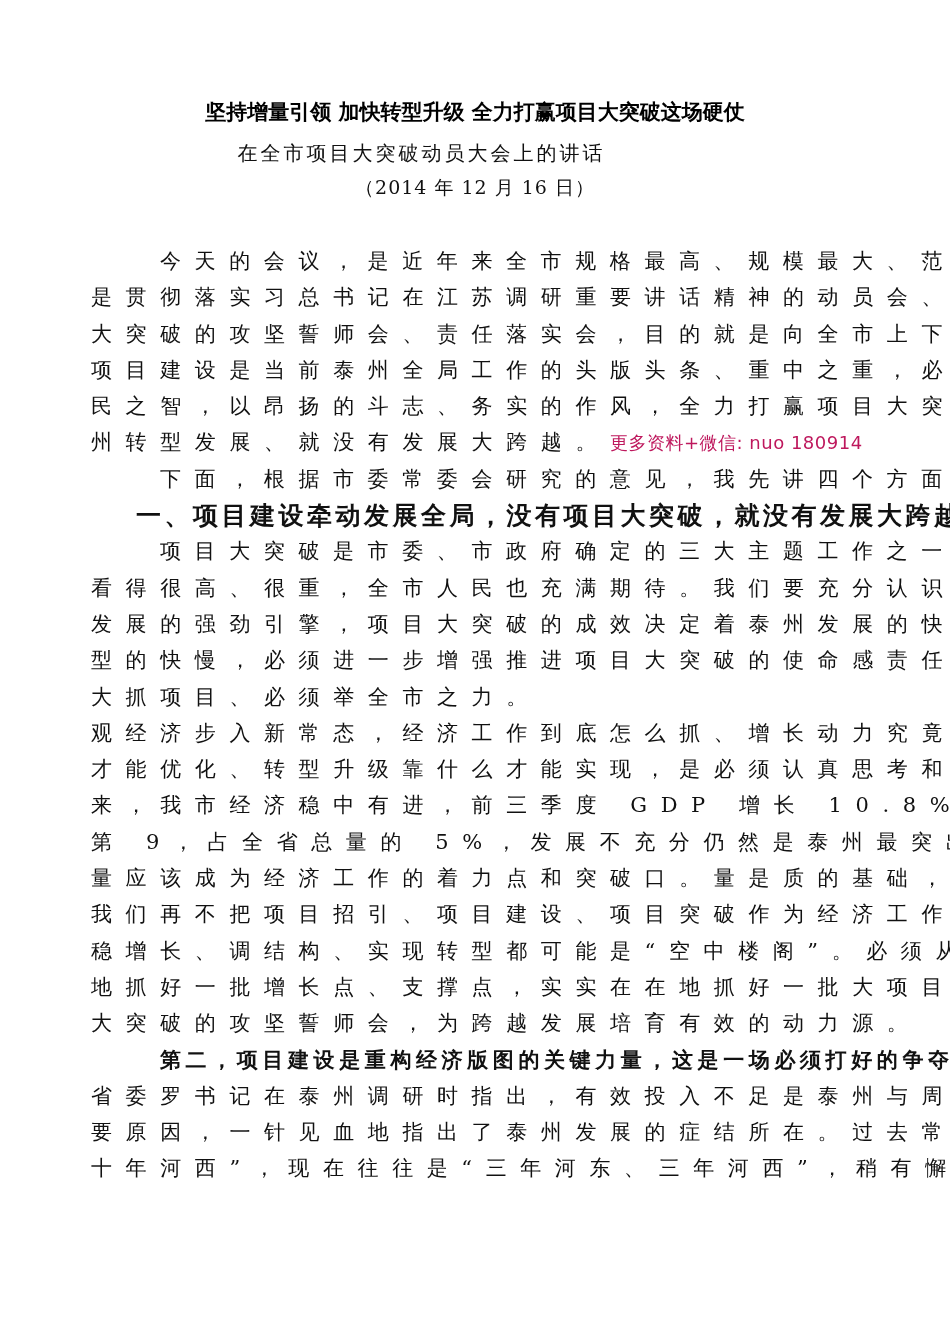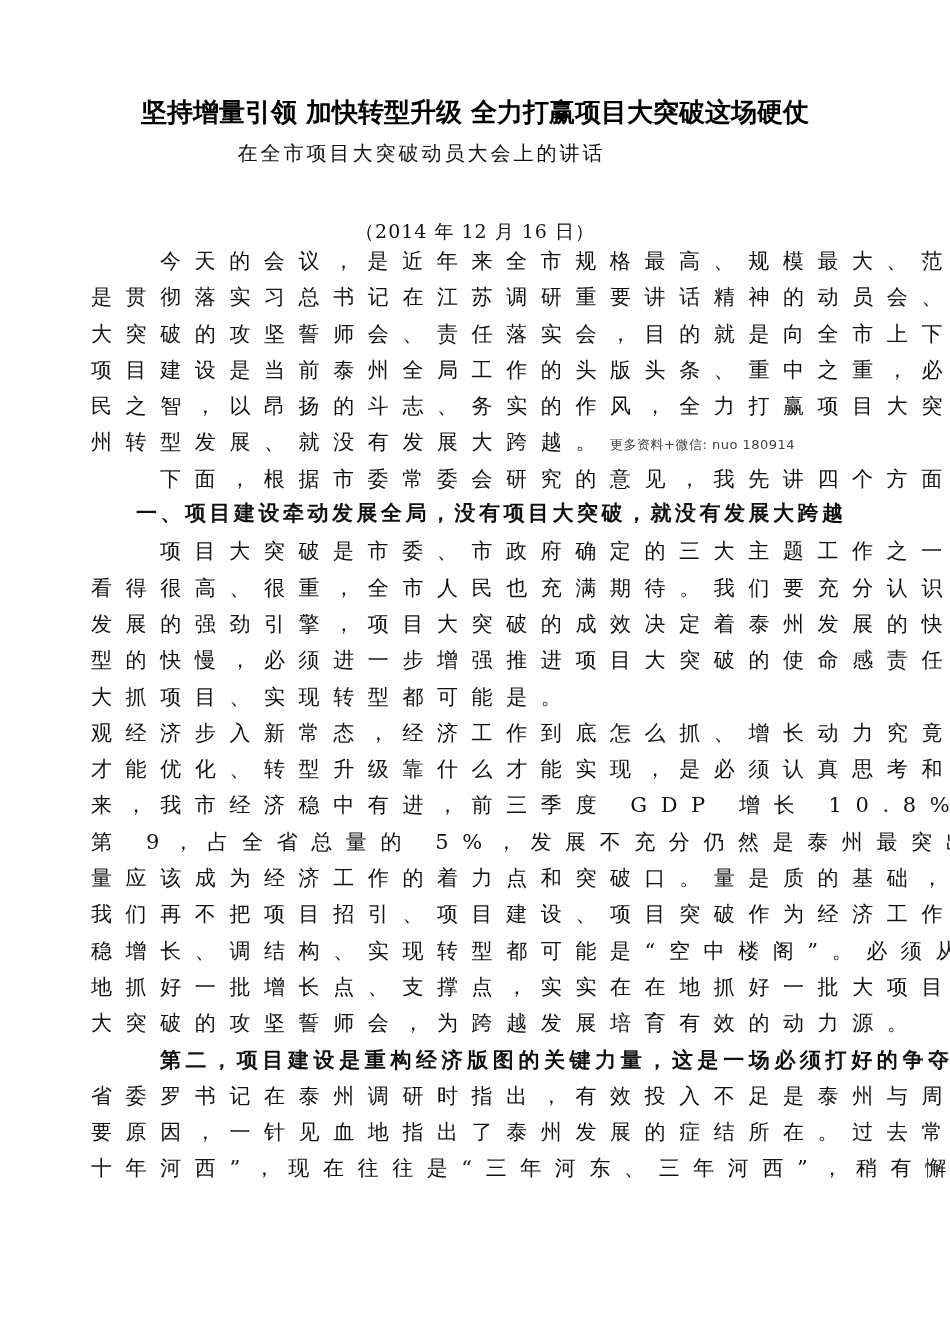--- a/index.html
+++ b/index.html
@@ -24,21 +24,21 @@
     background: #ffffff;
   }
   .title {
     position: absolute;
     left: 0;
     width: 950px;
     top: 97px;
     text-align: center;
     font-family: "DejaVu Sans", "Liberation Sans", sans-serif;
     font-weight: bold;
-    font-size: 26px;
+    font-size: 21px;
     letter-spacing: 0px;
     line-height: 30px;
     color: #000000;
     white-space: nowrap;
   }
   .subtitle {
     position: absolute;
     left: 0;
     width: 843px;
     top: 139px;
@@ -51,54 +51,53 @@
   .date {
     position: absolute;
     left: 0;
     width: 950px;
     top: 173px;
     text-align: center;
     font-size: 19px;
     letter-spacing: 1px;
     line-height: 28px;
     white-space: nowrap;
-    margin-top: 44px;
   }
   .body {
     position: absolute;
     left: 91px;
     top: 243px;
     width: 768px;
   }
   .line {
     height: 36.3px;
     line-height: 36.3px;
     font-size: 21px;
     letter-spacing: 13.6px;
     white-space: nowrap;
     overflow: visible;
   }
   .line.indent {
     padding-left: 69px;
   }
   .line.heading {
-    font-family: Liberation Mono, monospace;
+    font-family: Liberation Sans, sans-serif;
     font-weight: bold;
     letter-spacing: 3.5px;
-    font-size: 21px;
+    font-size: 25px;
     padding-left: 45px;
   }
   .lead {
     font-family: "DejaVu Sans", "Liberation Sans", sans-serif;
     font-weight: bold;
     letter-spacing: 4.6px;
   }
   .watermark {
-    color: #404040;
-    font-size: 13px;
+    color: #be185d;
+    font-size: 18px;
     letter-spacing: 0.5px;
     font-family: "DejaVu Sans", "Liberation Sans", sans-serif;
   }
 </style>
 </head>
 <body>
 
 <div class="page">
 
   <div class="title">坚持增量引领 加快转型升级 全力打赢项目大突破这场硬仗</div>
@@ -120,21 +119,21 @@
       <div class="line indent">下面，根据市委常委会研究的意见，我先讲四个方面的问题:</div>
     </div>
 
     <div class="line heading">一、项目建设牵动发展全局，没有项目大突破，就没有发展大跨越</div>
 
     <div>
       <div class="line indent">项目大突破是市委、市政府确定的三大主题工作之一，市委、市政府对此</div>
       <div class="line">看得很高、很重，全市人民也充满期待。我们要充分认识项目建设是又好又快</div>
       <div class="line">发展的强劲引擎，项目大突破的成效决定着泰州发展的快慢、创新的快慢、转</div>
       <div class="line">型的快慢，必须进一步增强推进项目大突破的使命感责任感紧迫感，迅速掀起</div>
-      <div class="line">大抓项目、实现转型都可能是。</div>
+      <div class="line">大抓项目、必须举全市之力。</div>
     </div>
 
     <div>
       <div class="line">观经济步入新常态，经济工作到底怎么抓、增长动力究竟如何培育、结构怎样</div>
       <div class="line">才能优化、转型升级靠什么才能实现，是必须认真思考和回答的问题。今年以</div>
       <div class="line">来，我市经济稳中有进，前三季度 GDP 增长 10.8%，但从绝对值看，仅列全省</div>
       <div class="line">第 9，占全省总量的 5%，发展不充分仍然是泰州最突出最主要的矛盾，做大总</div>
       <div class="line">量应该成为经济工作的着力点和突破口。量是质的基础，量举才能质升。如果</div>
       <div class="line">我们再不把项目招引、项目建设、项目突破作为经济工作的龙头和第一抓手，</div>
       <div class="line">稳增长、调结构、实现转型都可能是“空中楼阁”。必须从现在开始实实在在</div>

